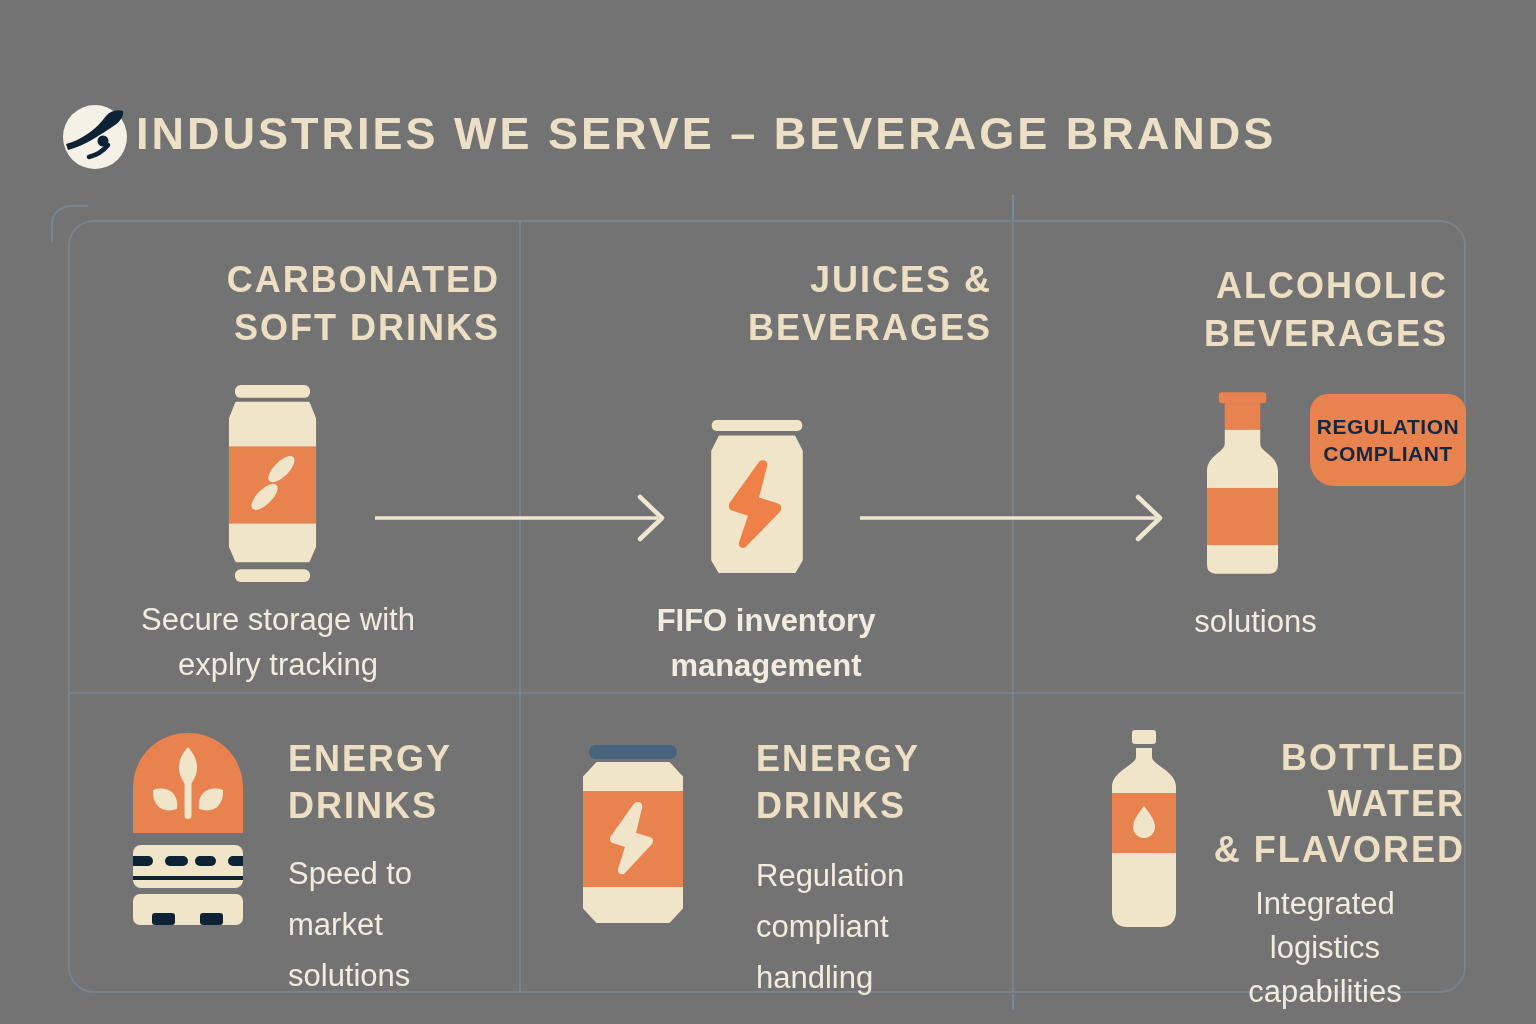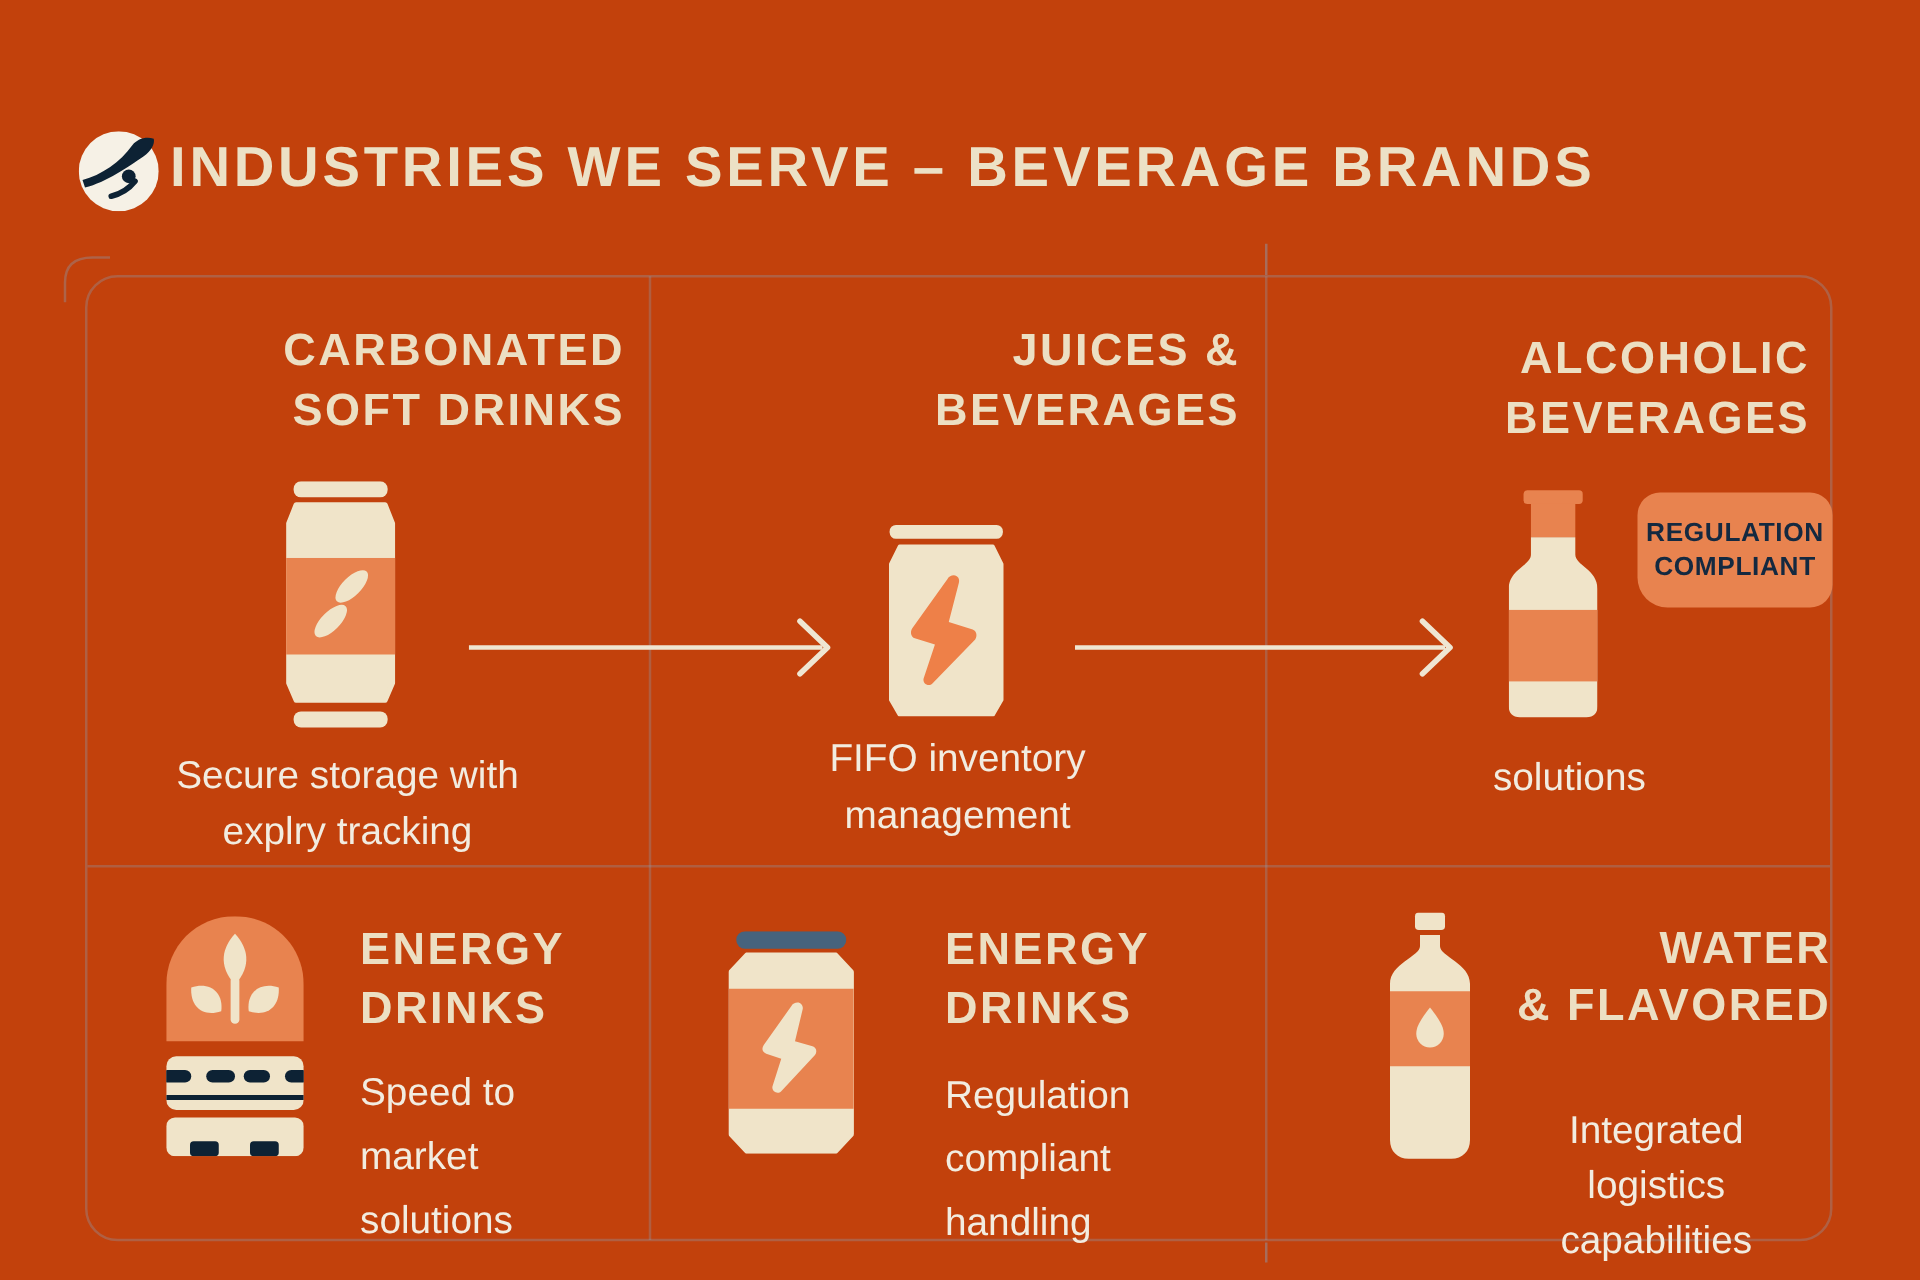--- a/index.html
+++ b/index.html
@@ -1,18 +1,18 @@
 <!DOCTYPE html>
 <html><head>
 <meta charset="utf-8">
 <style>
   html,body{margin:0;padding:0;background:#0d2234;}
   .canvas{
     position:relative;width:1536px;height:1024px;overflow:hidden;
-    background:#c2410c;font-family:"Liberation Sans",sans-serif;
+    background:#737373;font-family:"Liberation Sans",sans-serif;
     -webkit-font-smoothing:antialiased;
   }
   .abs{position:absolute;}
   
   .page-title{
     left:136px;top:108px;font-size:45px;font-weight:bold;letter-spacing:3px;
     color:#ece1c6;white-space:nowrap;
   }
   
   .board{
@@ -114,21 +114,21 @@
     <span>JUICES &amp;</span>
     <span>BEVERAGES</span>
   </div>
   <div class="abs" style="left:706px;top:420px;">
     <svg width="102" height="153" viewBox="0 0 100 152">
       <rect x="5" y="0" width="90" height="11" rx="5" fill="#f0e4c9"></rect>
       <path d="M6,31 L13,17 L87,17 L94,31 L94,139 L87,151 L13,151 L6,139 Z" fill="#f0e4c9" stroke="#f0e4c9" stroke-width="3" stroke-linejoin="round"></path>
       <path d="M56,40 C59,40 61,43 60,46 L52,77 L71,83 C74,84 75,88 73,91 L39,126 C36,129 31,126 32,122 L41,95 L25,90 C22,89 21,85 23,82 L51,43 C52,41 54,40 56,40 Z" fill="#ee8048"></path>
     </svg>
   </div>
-  <div class="abs card-caption" style="left:540px;top:584px;width:452px;">
+  <div class="abs card-caption" style="left:540px;top:598px;width:452px;font-weight:bold;">
     <span>FIFO inventory</span>
     <span>management</span>
   </div>
 
   <div class="abs card-title" style="left:1033px;top:262px;width:415px;">
     <span>ALCOHOLIC</span>
     <span>BEVERAGES</span>
   </div>
   <div class="abs" style="left:1207px;top:391px;">
     <svg width="71" height="184" viewBox="0 0 72 184">
@@ -194,20 +194,21 @@
 
   <div class="abs" style="left:1112px;top:730px;">
     <svg width="64" height="198" viewBox="0 0 64 198">
       <rect x="20" y="0" width="24" height="14" rx="3" fill="#f0e4c9"></rect>
       <path d="M24,18 L40,18 L40,27 C40,35 64,41 64,57 L64,182 C64,191 58,197 49,197 L15,197 C6,197 0,191 0,182 L0,57 C0,41 24,35 24,27 Z" fill="#f0e4c9"></path>
       <rect x="0" y="63" width="64" height="60" fill="#e8834f"></rect>
       <path d="M32,76 C39,85 43,91 43,97 C43,103 38,108 32,108 C26,108 21,103 21,97 C21,91 25,85 32,76 Z" fill="#f0e4c9"></path>
     </svg>
   </div>
   <div class="abs card-title" style="left:1185px;top:735px;width:280px;line-height:46px;">
+    <span>BOTTLED</span>
     <span>WATER</span>
     <span>&amp; FLAVORED</span>
   </div>
   <div class="abs card-caption lh44" style="left:1195px;top:882px;width:260px;">
     <span>Integrated</span>
     <span>logistics</span>
     <span>capabilities</span>
   </div>
 
 </div>

